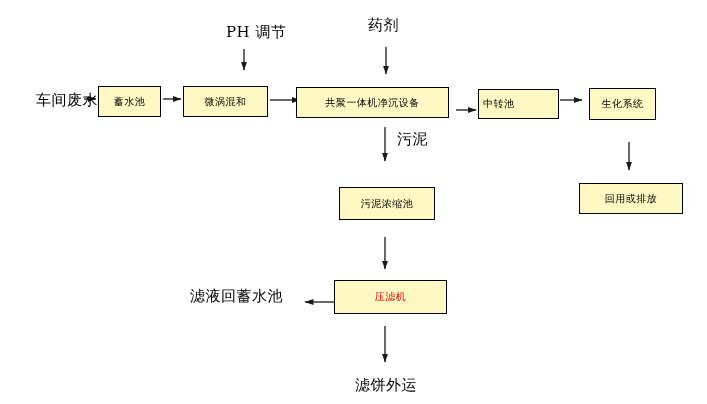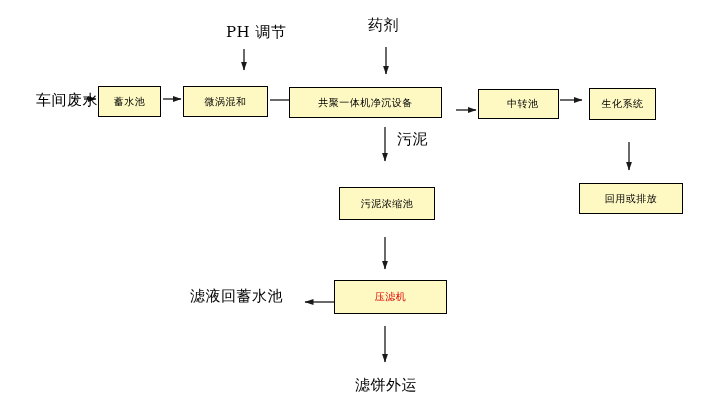--- a/index.html
+++ b/index.html
@@ -67,23 +67,23 @@
     <line x1="629" y1="142" x2="629" y2="170" stroke="#1a1a1a" stroke-width="1.3" marker-end="url(#ah)"></line>
     <line x1="385" y1="237" x2="385" y2="269" stroke="#1a1a1a" stroke-width="1.3" marker-end="url(#ah)"></line>
     <line x1="335" y1="302" x2="305" y2="302" stroke="#1a1a1a" stroke-width="1.3" marker-end="url(#ah)"></line>
     <line x1="385" y1="326" x2="385" y2="362" stroke="#1a1a1a" stroke-width="1.3" marker-end="url(#ah)"></line>
   </svg>
 
   <div class="node" style="left:98px; top:86px; width:63px; height:31px;">蓄水池</div>
 
   <div class="node" style="left:183px; top:86px; width:85px; height:31px;">微涡混和</div>
 
-  <div class="node" style="left:289px; top:87px; width:153px; height:31px;">共聚一体机净沉设备</div>
+  <div class="node" style="left:296px; top:87px; width:153px; height:31px;">共聚一体机净沉设备</div>
 
-  <div class="node" style="left:478px; top:89px; width:81px; height:30px; justify-content:flex-start; padding-left:28px;">中转池</div>
+  <div class="node" style="left:478px; top:89px; width:81px; height:30px; justify-content:flex-start; padding-left:4px;">中转池</div>
 
   <div class="node" style="left:589px; top:88px; width:67px; height:32px;">生化系统</div>
 
   <div class="node" style="left:579px; top:183px; width:104px; height:31px;">回用或排放</div>
 
   <div class="node" style="left:339px; top:187px; width:96px; height:33px;">污泥浓缩池</div>
 
   <div class="node" style="left: 334px; top: 280px; width: 113px; height: 34px; color: rgb(224, 0, 0);">压滤机</div>
 
   <div class="flabel" style="left:24px; top:91px;margin-left:12px;">车间废水</div>

